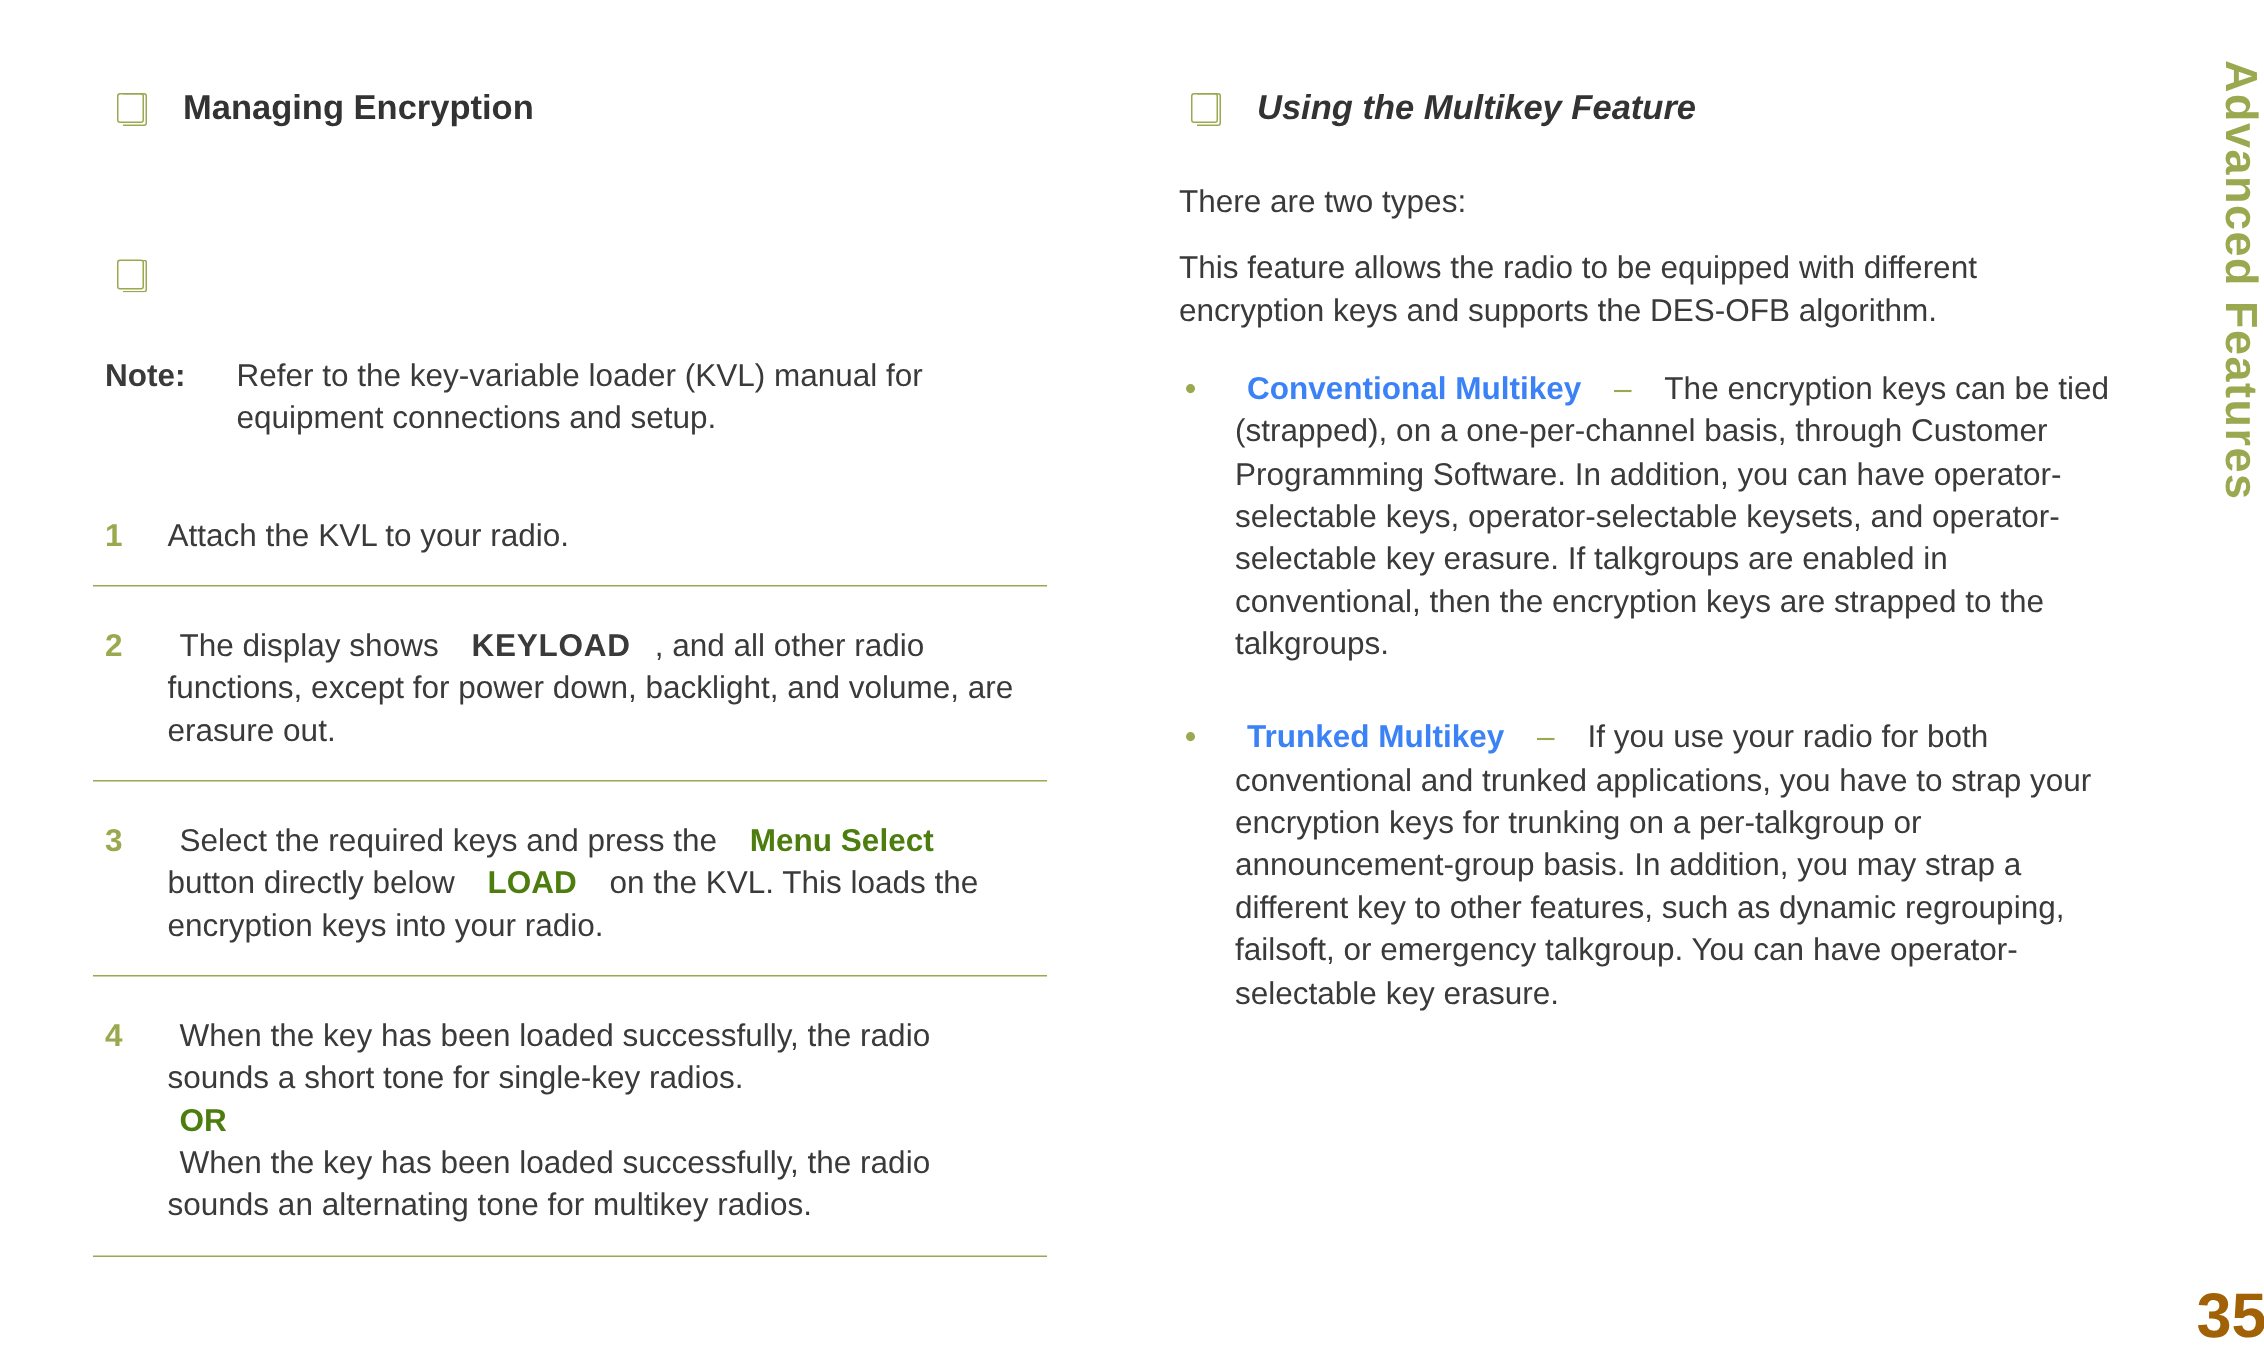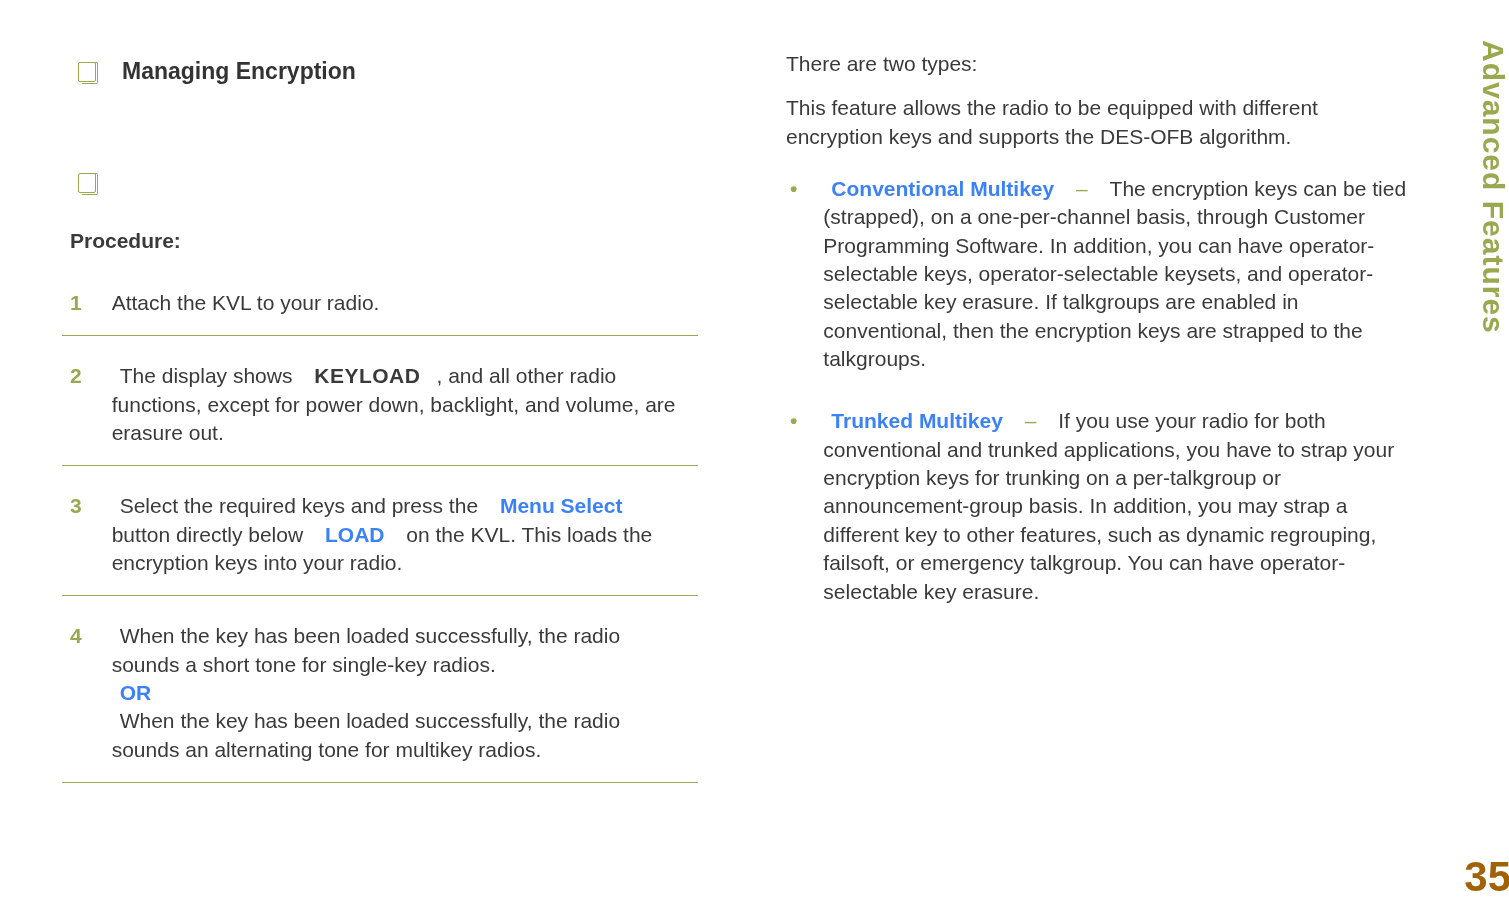--- a/index.html
+++ b/index.html
@@ -77,21 +77,21 @@
     margin-left: 0;
     margin-right: 4px;
   }
   .step:last-child { border-bottom: 1px solid #9aa94f; }
   .step-num {
     color: #9aa94f;
     font-weight: bold;
     flex-shrink: 0;
   }
   .step-body .code { font-family: "Arial Narrow", Arial, sans-serif; font-weight: bold; letter-spacing: 0.5px; }
-  .step-body b { font-weight: bold; color: #3b82f6; }
+  .step-body b { font-weight: bold; color: #4d7c0f; }
   .right-paragraph {
     font-size: 21px;
     line-height: 1.35;
     margin-bottom: 16px;
   }
   .bullet-item {
     display: flex;
     gap: 10px;
     font-size: 21px;
     line-height: 1.35;
@@ -146,22 +146,25 @@
       <span class="book-icon"></span>
       <h2 class="section-title">Managing Encryption</h2>
     </div>
 
     <div class="subheading-gap"></div>
 
     <div class="heading-row">
       <span class="book-icon"></span>
     </div>
 
-
-    <div class="proc-label">Procedure:</div>
+    <div class="note-block">
+      <span class="note-label">Note:</span>
+      <span>Refer to the key-variable loader (KVL) manual for equipment connections and setup.</span>
+    </div>
+
 
     <div class="step">
       <span class="step-num">1</span>
       <span class="step-body">Attach the KVL to your radio.</span>
     </div>
 
     <div class="step">
       <span class="step-num">2</span>
       <span class="step-body">
         <span>The display shows </span><span class="code">KEYLOAD</span><span>, and all other radio functions, except for power down, backlight, and volume, are erasure out.</span>
@@ -181,20 +184,24 @@
         <span>When the key has been loaded successfully, the radio sounds a short tone for single-key radios.</span><br>
         <b>OR</b><br>
         <span>When the key has been loaded successfully, the radio sounds an alternating tone for multikey radios.</span>
       </span>
     </div>
 
   </div>
 
   <div class="column">
 
+    <div class="heading-row">
+      <span class="book-icon"></span>
+      <h3 class="subsection-title">Using the Multikey Feature</h3>
+    </div>
 
     <p class="right-paragraph">There are two types:</p>
     <p class="right-paragraph">This feature allows the radio to be equipped with different encryption keys and supports the DES-OFB algorithm.</p>
 
     <div class="bullet-item">
       <span class="bullet-dot">•</span>
       <span class="bullet-body">
         <b>Conventional Multikey</b><span class="dash"> – </span><span>The encryption keys can be tied (strapped), on a one-per-channel basis, through Customer Programming Software. In addition, you can have operator-selectable keys, operator-selectable keysets, and operator-selectable key erasure. If talkgroups are enabled in conventional, then the encryption keys are strapped to the talkgroups.</span>
       </span>
     </div>

